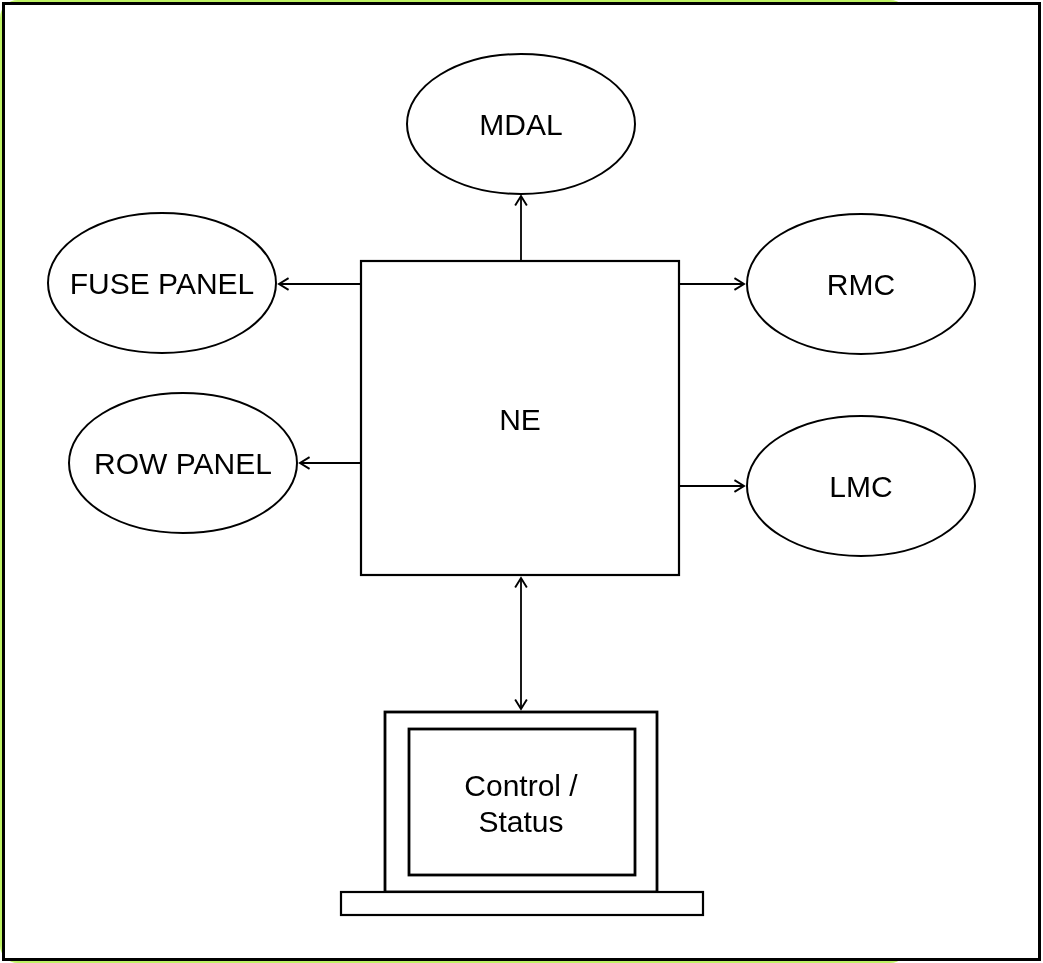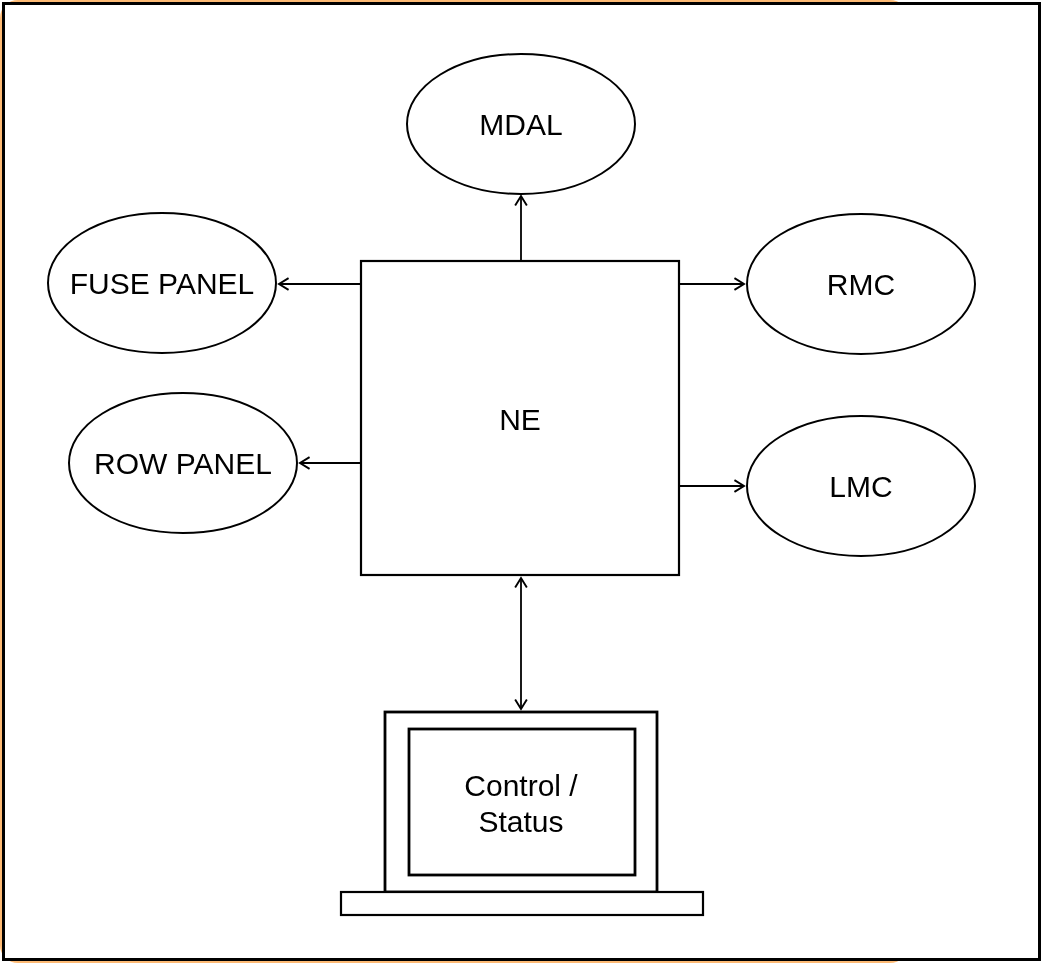--- a/index.html
+++ b/index.html
@@ -4,21 +4,21 @@
 <style>
   html, body {
     margin: 0;
     padding: 0;
     background: #ffffff;
   }
   .canvas {
     position: relative;
     width: 908px;
     height: 963px;
-    background: #fdba74;
+    background: #bef264;
     font-family: "Liberation Sans", sans-serif;
     border-radius: 18px;
   }
   svg {
     display: block;
   }
   svg text {
     font-family: "Liberation Sans", sans-serif;
     font-size: 30px;
     fill: #000000;

